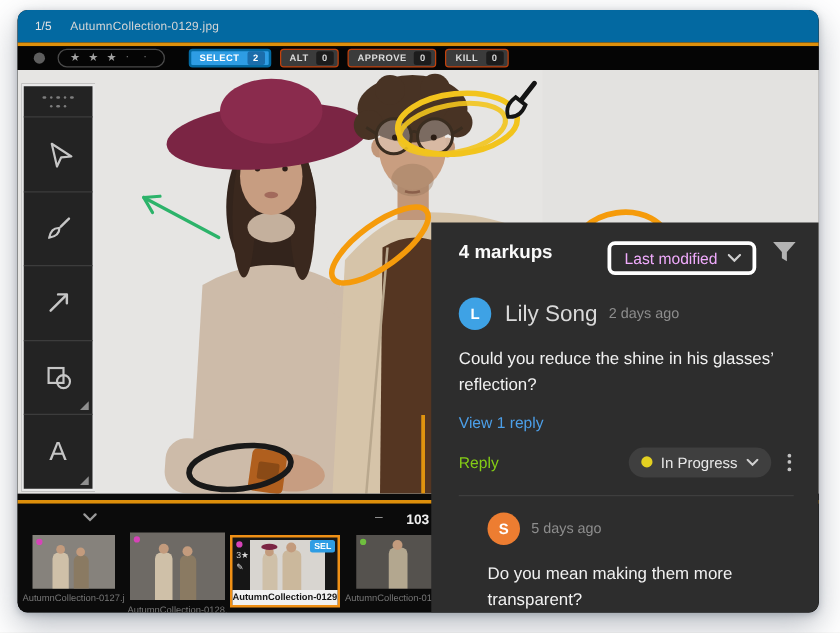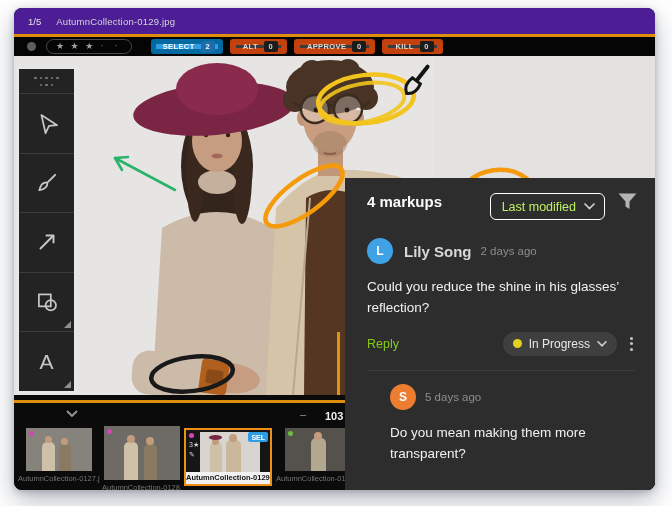--- a/index.html
+++ b/index.html
@@ -2,64 +2,64 @@
 <html><head>
 <meta charset="utf-8">
 <style>
   * { box-sizing: border-box; margin: 0; padding: 0; }
   html,body { width:672px; height:506px; background:#ffffff; font-family:"Liberation Sans", sans-serif; overflow:hidden; }
 
   .card { position:absolute; left:14px; top:8px; width:641px; height:482px; border-radius:8px; overflow:hidden;
           background:#0a0a0a; box-shadow:0 10px 26px rgba(90,100,115,.45), 0 2px 6px rgba(90,100,115,.35); }
 
   
-  .topbar { position:absolute; left:0; top:0; width:100%; height:26px; background:#4c1d95; display:flex; align-items:center; padding-left:14px; }
+  .topbar { position:absolute; left:0; top:0; width:100%; height:26px; background:#0369a1; display:flex; align-items:center; padding-left:14px; }
   .topbar .counter { color:#e3e3e3; font-size:9.5px; }
   .topbar .filename { color:#d6d6d6; font-size:9.5px; margin-left:15px; letter-spacing:.2px; }
   .accent-top { position:absolute; left:0; top:26px; width:100%; height:3px; background:#dd8f0b; }
 
   
   .actionbar { position:absolute; left:0; top:29px; width:100%; height:19px; background:#050505; display:flex; align-items:center; padding-left:13px; }
   .ab-dot { width:9px; height:9px; border-radius:50%; background:#5e5e5e; }
   .stars-pill { margin-left:10px; height:15px; border:1px solid #4a4a4a; border-radius:9px; display:flex; align-items:center; padding:0 9px; gap:5px; }
   .stars-filled { color:#a2a2a2; font-size:9px; letter-spacing:2px; line-height:1; }
   .stars-empty { color:#6e6e6e; font-size:10px; letter-spacing:4px; line-height:1; margin-top:-2px; }
   .btn { height:15px; border-radius:3px; display:flex; align-items:center; padding:0 3px 0 7px; font-size:7.5px; font-weight:bold; letter-spacing:.4px; }
   .btn .cnt { margin-left:6px; min-width:14px; height:11px; border-radius:2px; display:flex; align-items:center; justify-content:center; font-size:7.5px; }
-  .btn-select { margin-left:19px; background:#2e9de4; border:5px solid #0369a1; color:#fff; }
+  .btn-select { margin-left:19px; background:#2e9de4; border:2px solid #0369a1; color:#fff; }
   .btn-select .cnt { background:#1b6dab; color:#fff; }
-  .btn-dark { margin-left:7px; background:#3b3b3b; border:6px solid #c2410c; color:#dcdcdc; }
+  .btn-dark { margin-left:7px; background:#3b3b3b; border:1px solid #c2410c; color:#dcdcdc; }
   .btn-dark .cnt { background:#1c1c1c; color:#d8d8d8; }
 
   
   .canvas { position:absolute; left:0; top:48px; width:641px; height:339px; background:#e6e5e3; overflow:hidden; }
   .canvas svg { position:absolute; left:0; top:0; }
   .orange-tick { position:absolute; left:323px; top:276px; width:3px; height:63px; background:#e0930f; }
 
   
   .palette { position:absolute; left:3px; top:11px; width:59px; height:326px; background:#232323; border:2px solid rgba(250,250,250,.92); display:flex; flex-direction:column; }
   .pal-grip { height:24px; display:flex; align-items:center; justify-content:center; gap:3px; flex-wrap:wrap; padding:7px 14px 6px; }
   .pal-grip i { width:2.5px; height:2.5px; border-radius:50%; background:#7d7d7d; }
   .pal-cell { flex:1; border-top:1px solid #3c3c3c; display:flex; align-items:center; justify-content:center; position:relative; }
   .pal-cell svg { position:static; }
   .pal-corner { position:absolute; right:3px; bottom:3px; width:0; height:0; border-left:7px solid transparent; border-bottom:7px solid #8f8f8f; }
   .pal-A { color:#c6c6c6; font-size:21px; }
 
   
   .panel { position:absolute; left:331px; top:170px; right:0; bottom:0; background:#2d2d2d; z-index:10; }
   .panel-head { display:flex; align-items:flex-start; padding:15px 18px 12px 22px; }
   .panel-title { color:#fafafa; font-size:15px; font-weight:600; }
-  .sort-dd { margin-left:auto; height:27px; border:1px solid #ffffff; border-radius:6px; display:flex; align-items:center; padding:0 9px 0 11px; gap:8px; color:#bef264; font-size:12.5px; }
+  .sort-dd { margin-left:auto; height:27px; border:3px solid #ffffff; border-radius:6px; display:flex; align-items:center; padding:0 9px 0 11px; gap:8px; color:#f0abfc; font-size:12.5px; }
   .funnel { margin-left:13px; }
   .c1 { padding:6px 20px 0 22px; }
   .avatar-row { display:flex; align-items:center; }
   .avatar { width:26px; height:26px; border-radius:50%; color:#fff; font-size:12px; font-weight:bold; display:flex; align-items:center; justify-content:center; flex:0 0 auto; }
   .avatar-blue { background:#3ea2e5; }
   .avatar-orange { background:#ed7d31; }
-  .c-name { margin-left:11px; color:#d9d9d9; font-size:15px; font-weight:700; }
+  .c-name { margin-left:11px; color:#d9d9d9; font-size:18px; font-weight:400; }
   .c-time { margin-left:9px; color:#8d8d8d; font-size:11.5px; }
   .c-body { margin-top:13px; color:#f1f1f1; font-size:13.5px; line-height:1.55; }
   .c-link { margin-top:12px; color:#4c9fe8; font-size:12.5px; }
   .reply-row { margin-top:13px; display:flex; align-items:center; }
   .reply-lbl { color:#84cc16; font-size:12.5px; }
   .status-pill { margin-left:auto; background:#3f3f3f; border-radius:13px; height:24px; display:flex; align-items:center; padding:0 10px; gap:7px; }
   .status-dot { width:9px; height:9px; border-radius:50%; background:#e3d021; }
   .status-txt { color:#e8e8e8; font-size:12px; }
   .kebab { margin-left:11px; display:flex; flex-direction:column; gap:2.5px; padding:2px; }
   .kebab i { width:3px; height:3px; border-radius:50%; background:#c2c2c2; }
@@ -329,20 +329,21 @@
       </svg>
     </div>
 
     <div class="c1">
       <div class="avatar-row">
         <span class="avatar avatar-blue">L</span>
         <span class="c-name">Lily Song</span>
         <span class="c-time">2 days ago</span>
       </div>
       <div class="c-body">Could you reduce the shine in his glasses’ reflection?</div>
+      <div class="c-link">View 1 reply</div>
       <div class="reply-row">
         <span class="reply-lbl">Reply</span>
         <span class="status-pill">
           <span class="status-dot"></span>
           <span class="status-txt">In Progress</span>
           <svg width="10" height="6" viewBox="0 0 10 6">
             <path d="M 1,0.8 L 5,4.8 L 9,0.8" fill="none" stroke="#cfcfcf" stroke-width="1.6" stroke-linecap="round"></path>
           </svg>
         </span>
         <span class="kebab">

